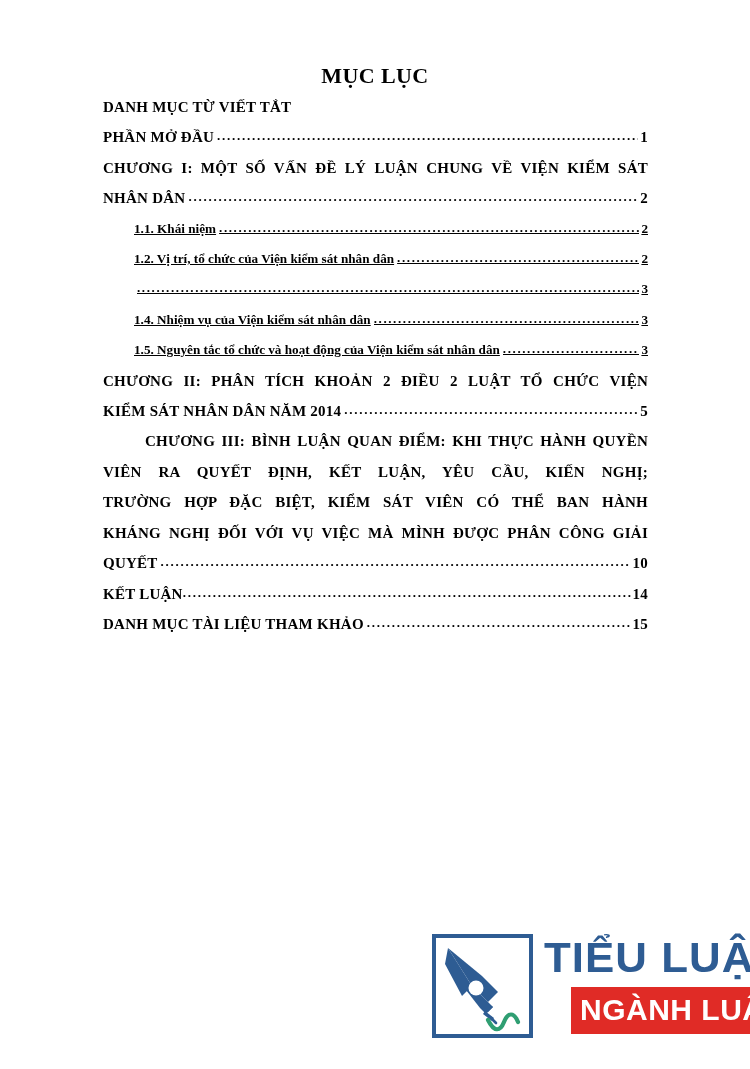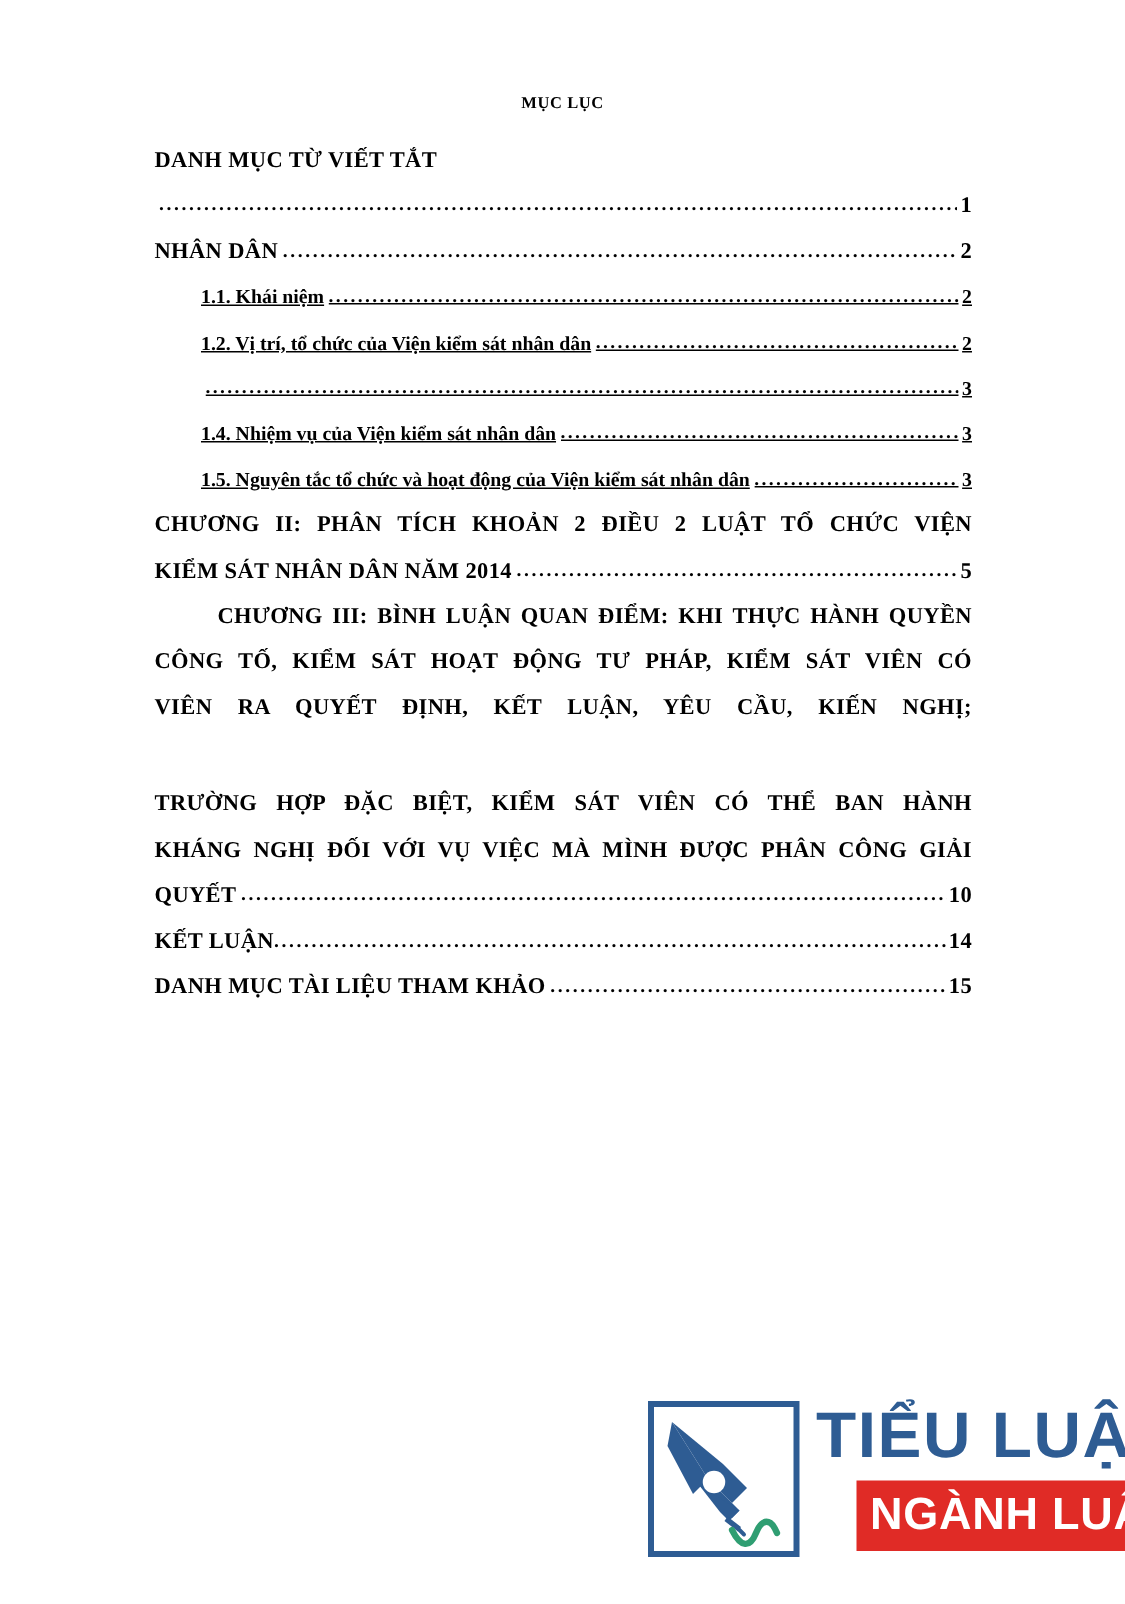--- a/index.html
+++ b/index.html
@@ -23,21 +23,21 @@
     padding: 0;
   }
 
   
   .doc-title {
     position: absolute;
     top: 63px;
     left: 0;
     width: 750px;
     text-align: center;
-    font-size: 11px;
+    font-size: 22px;
     font-weight: bold;
     letter-spacing: 0.4px;
   }
 
   
   .toc {
     position: absolute;
     top: 92px;
     left: 103px;
     width: 545px;
@@ -158,25 +158,27 @@
   <div class="doc-title">MỤC LỤC</div>
 
   <div class="toc" id="toc-root">
       <div class="toc-entry lvl1">
         <div class="entry-row no-leader">
           <span class="entry-text">DANH MỤC TỪ VIẾT TẮT</span>
         </div>
       </div>
       <div class="toc-entry lvl1">
         <div class="entry-row">
+          <span class="entry-text">PHẦN MỞ ĐẦU</span>
           <span class="leader">...........................................................................................................................................................................................................................</span>
           <span class="page-num">1</span>
         </div>
       </div>
       <div class="toc-entry lvl1 block">
+        <div style="text-align: justify; text-align-last: justify;">CHƯƠNG I:  MỘT SỐ VẤN ĐỀ LÝ LUẬN CHUNG VỀ VIỆN KIỂM SÁT</div>
         <div class="entry-row">
           <span class="entry-text">NHÂN DÂN</span>
           <span class="leader">...........................................................................................................................................................................................................................</span>
           <span class="page-num">2</span>
         </div>
       </div>
       <div class="toc-entry lvl2">
         <div class="entry-row">
           <span class="entry-text">1.1. Khái niệm</span>
           <span class="leader">...........................................................................................................................................................................................................................</span>
@@ -213,23 +215,22 @@
       <div class="toc-entry lvl1 block">
         <div style="text-align: justify; text-align-last: justify;">CHƯƠNG II:  PHÂN TÍCH KHOẢN 2 ĐIỀU 2 LUẬT TỔ CHỨC VIỆN</div>
         <div class="entry-row">
           <span class="entry-text">KIỂM SÁT NHÂN DÂN NĂM 2014</span>
           <span class="leader">...........................................................................................................................................................................................................................</span>
           <span class="page-num">5</span>
         </div>
       </div>
       <div class="toc-entry lvl1 block">
         <div style="text-align: justify; text-align-last: justify; margin-left: 42px;">CHƯƠNG III:  BÌNH LUẬN QUAN ĐIỂM: KHI THỰC HÀNH QUYỀN</div>
-        <div style="text-align: justify; text-align-last: justify;">CÔNG TỐ, KIỂM SÁT HOẠT ĐỘNG TƯ PHÁP, KIỂM SÁT VIÊN CÓ</div>
         <div style="text-align: justify; text-align-last: justify;">VIÊN RA QUYẾT ĐỊNH, KẾT LUẬN, YÊU CẦU, KIẾN NGHỊ;</div>
-        <div style="text-align: justify; text-align-last: justify; margin-top: 34px;">TRƯỜNG HỢP ĐẶC BIỆT, KIỂM SÁT VIÊN CÓ THỂ BAN HÀNH</div>
+        <div style="text-align: justify; text-align-last: justify;">TRƯỜNG HỢP ĐẶC BIỆT, KIỂM SÁT VIÊN CÓ THỂ BAN HÀNH</div>
         <div style="text-align: justify; text-align-last: justify;">KHÁNG NGHỊ ĐỐI VỚI VỤ VIỆC MÀ MÌNH ĐƯỢC PHÂN CÔNG GIẢI</div>
         <div class="entry-row">
           <span class="entry-text">QUYẾT</span>
           <span class="leader">...........................................................................................................................................................................................................................</span>
           <span class="page-num">10</span>
         </div>
       </div>
       <div class="toc-entry lvl1">
         <div class="entry-row">
           <span class="entry-text">KẾT LUẬN</span>

